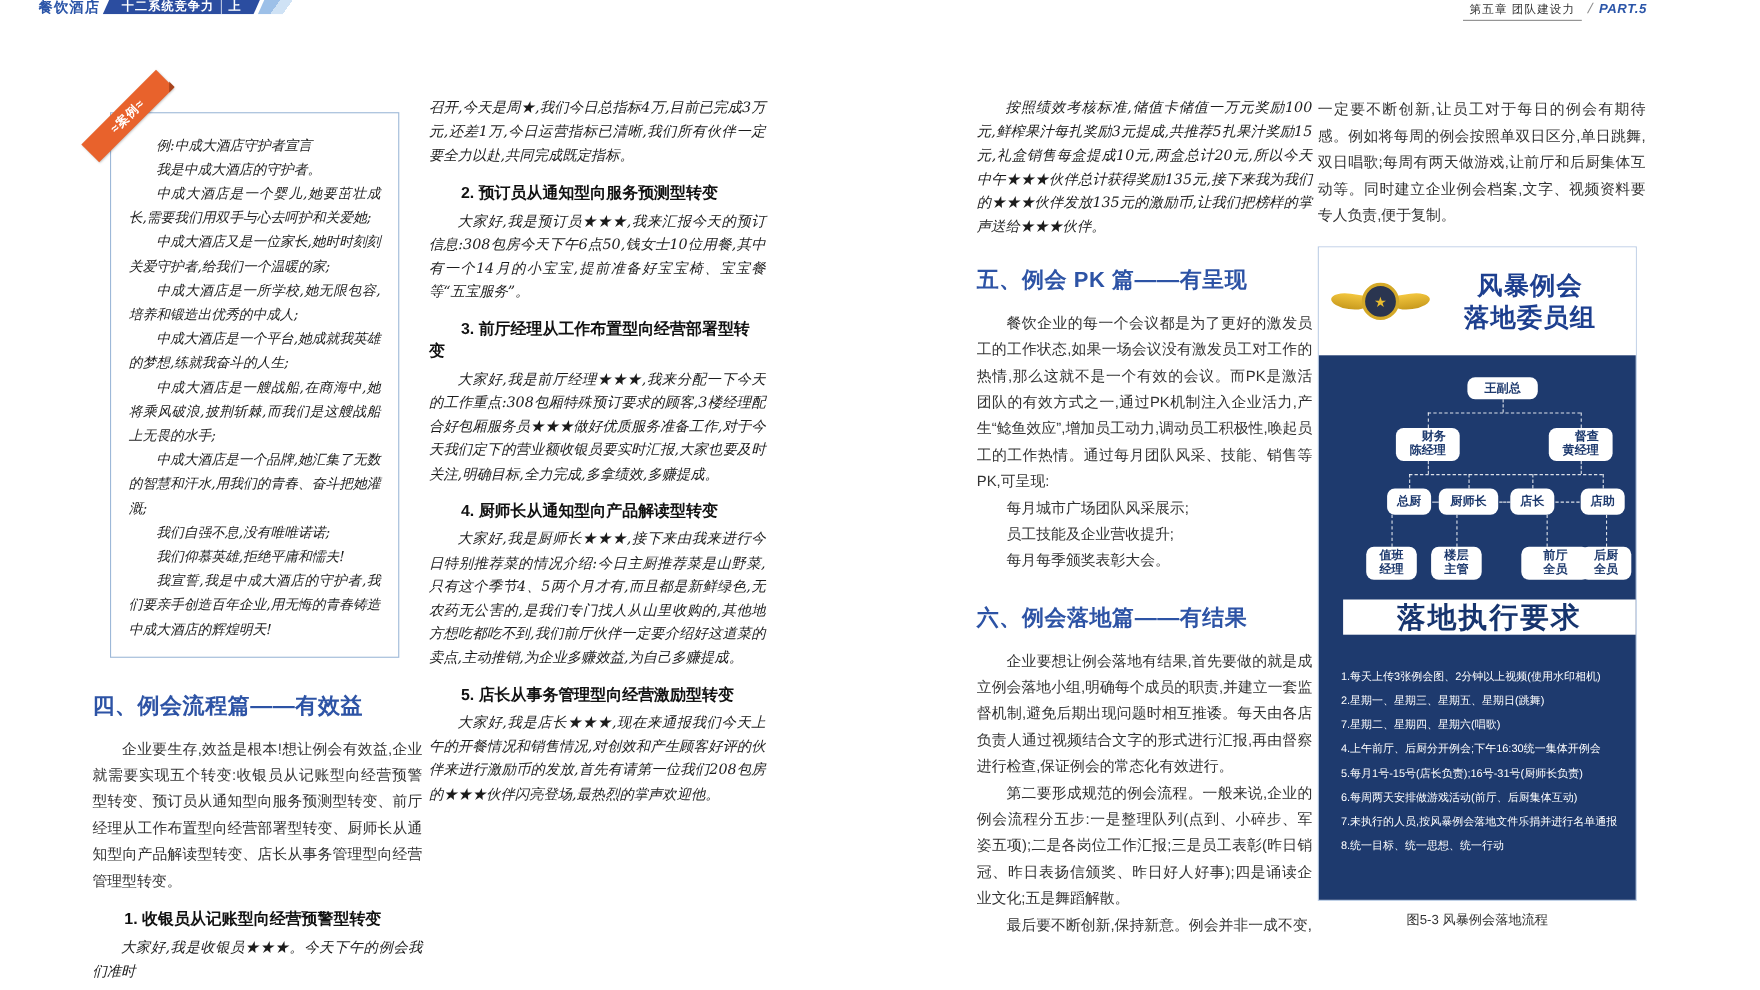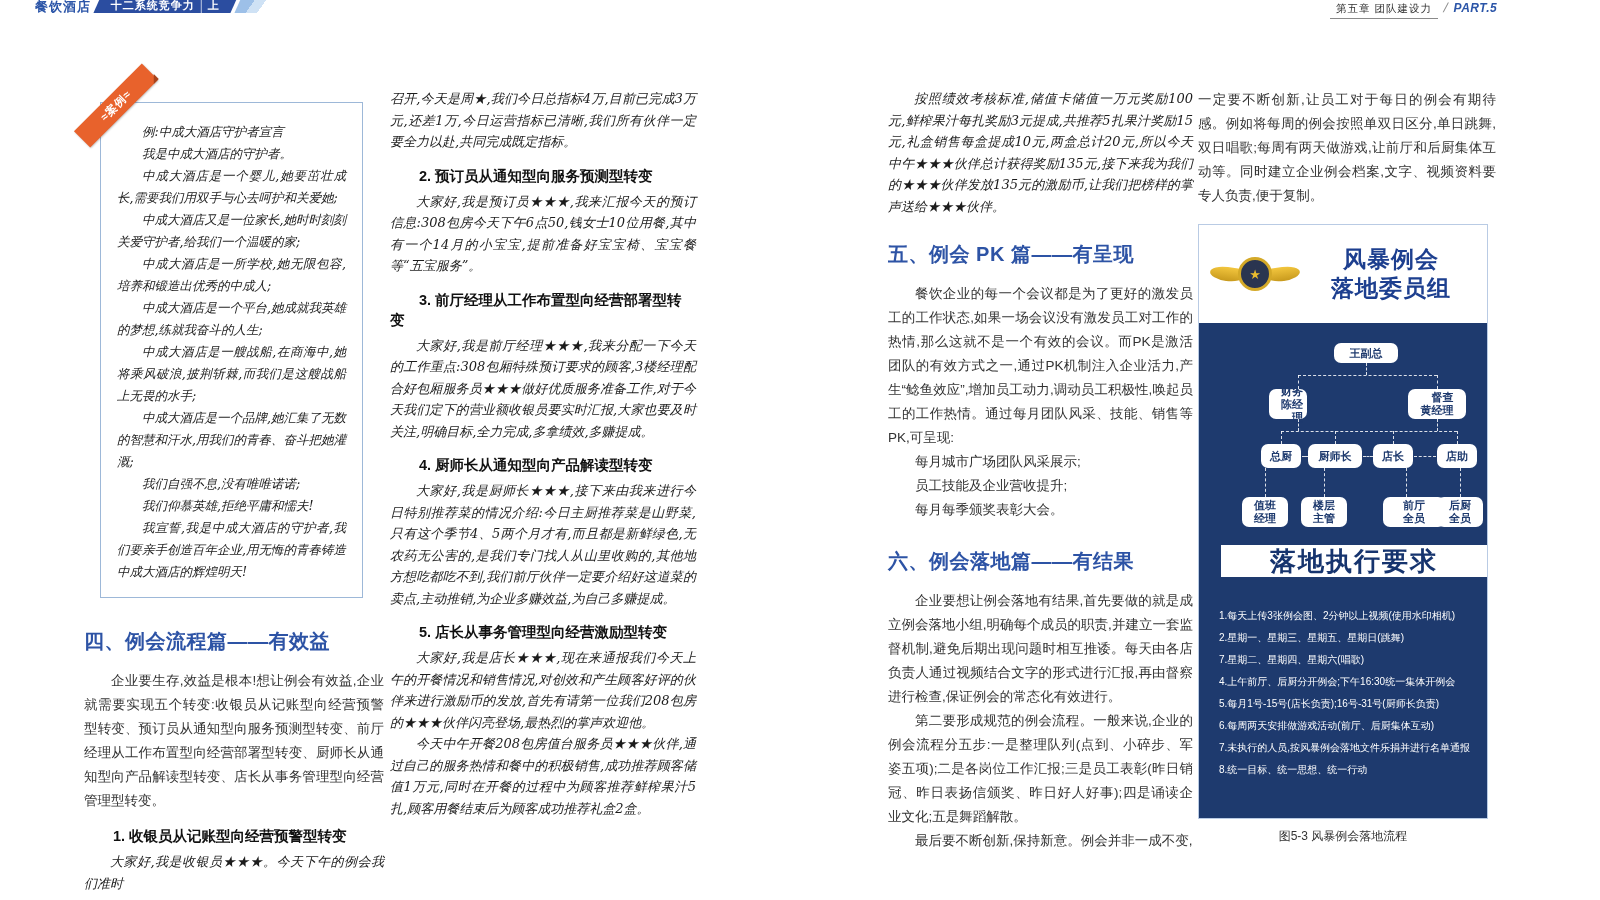--- a/index.html
+++ b/index.html
@@ -109,21 +109,20 @@
 <div class="col col2">
   <p class="kai">召开,今天是周★,我们今日总指标4万,目前已完成3万元,还差1万,今日运营指标已清晰,我们所有伙伴一定要全力以赴,共同完成既定指标。</p>
   <h3 class="sub-title">2. 预订员从通知型向服务预测型转变</h3>
   <p class="kai indent">大家好,我是预订员★★★,我来汇报今天的预订信息:308包房今天下午6点50,钱女士10位用餐,其中有一个14月的小宝宝,提前准备好宝宝椅、宝宝餐等“五宝服务”。</p>
   <h3 class="sub-title">3. 前厅经理从工作布置型向经营部署型转变</h3>
   <p class="kai indent">大家好,我是前厅经理★★★,我来分配一下今天的工作重点:308包厢特殊预订要求的顾客,3楼经理配合好包厢服务员★★★做好优质服务准备工作,对于今天我们定下的营业额收银员要实时汇报,大家也要及时关注,明确目标,全力完成,多拿绩效,多赚提成。</p>
   <h3 class="sub-title">4. 厨师长从通知型向产品解读型转变</h3>
   <p class="kai indent">大家好,我是厨师长★★★,接下来由我来进行今日特别推荐菜的情况介绍:今日主厨推荐菜是山野菜,只有这个季节4、5两个月才有,而且都是新鲜绿色,无农药无公害的,是我们专门找人从山里收购的,其他地方想吃都吃不到,我们前厅伙伴一定要介绍好这道菜的卖点,主动推销,为企业多赚效益,为自己多赚提成。</p>
   <h3 class="sub-title">5. 店长从事务管理型向经营激励型转变</h3>
   <p class="kai indent">大家好,我是店长★★★,现在来通报我们今天上午的开餐情况和销售情况,对创效和产生顾客好评的伙伴来进行激励币的发放,首先有请第一位我们208包房的★★★伙伴闪亮登场,最热烈的掌声欢迎他。</p>
-  <p class="kai indent">今天中午开餐208包房值台服务员★★★伙伴,通过自己的服务热情和餐中的积极销售,成功推荐顾客储值1万元,同时在开餐的过程中为顾客推荐鲜榨果汁5扎,顾客用餐结束后为顾客成功推荐礼盒2盒。</p>
 </div>
 
 <div class="col col3">
   <p class="kai indent" style="margin-bottom:20px;">按照绩效考核标准,储值卡储值一万元奖励100元,鲜榨果汁每扎奖励3元提成,共推荐5扎果汁奖励15元,礼盒销售每盒提成10元,两盒总计20元,所以今天中午★★★伙伴总计获得奖励135元,接下来我为我们的★★★伙伴发放135元的激励币,让我们把榜样的掌声送给★★★伙伴。</p>
   <h2 class="sec-title" style="margin-top:24px;">五、例会 PK 篇——有呈现</h2>
   <p class="body-txt indent">餐饮企业的每一个会议都是为了更好的激发员工的工作状态,如果一场会议没有激发员工对工作的热情,那么这就不是一个有效的会议。而PK是激活团队的有效方式之一,通过PK机制注入企业活力,产生“鲶鱼效应”,增加员工动力,调动员工积极性,唤起员工的工作热情。通过每月团队风采、技能、销售等PK,可呈现:</p>
   <p class="body-txt pk-line">每月城市广场团队风采展示;</p>
   <p class="body-txt pk-line">员工技能及企业营收提升;</p>
   <p class="body-txt pk-line">每月每季颁奖表彰大会。</p>
   <h2 class="sec-title" style="margin-top:26px;">六、例会落地篇——有结果</h2>
@@ -146,21 +145,21 @@
       </div>
       <div class="card-title">
         <div>风暴例会</div>
         <div>落地委员组</div>
       </div>
     </div>
 
     <div class="card-body">
 
       <div class="obox" style="left:135px;top:20px;width:64px;height:20px;">王副总</div>
-      <div class="obox" style="left:70px;top:66px;width:38px;height:30px;">财务
+      <div class="obox" style="left:70px;top:66px;width:58px;height:30px;">财务
 陈经理</div>
       <div class="obox" style="left:209px;top:66px;width:58px;height:30px;">督查
 黄经理</div>
       <div class="obox" style="left:62px;top:121px;width:40px;height:24px;">总厨</div>
       <div class="obox" style="left:109px;top:121px;width:54px;height:24px;">厨师长</div>
       <div class="obox" style="left:174px;top:121px;width:40px;height:24px;">店长</div>
       <div class="obox" style="left:238px;top:121px;width:40px;height:24px;">店助</div>
       <div class="obox" style="left:43px;top:174px;width:46px;height:30px;">值班
 经理</div>
       <div class="obox" style="left:102px;top:174px;width:46px;height:30px;">楼层

